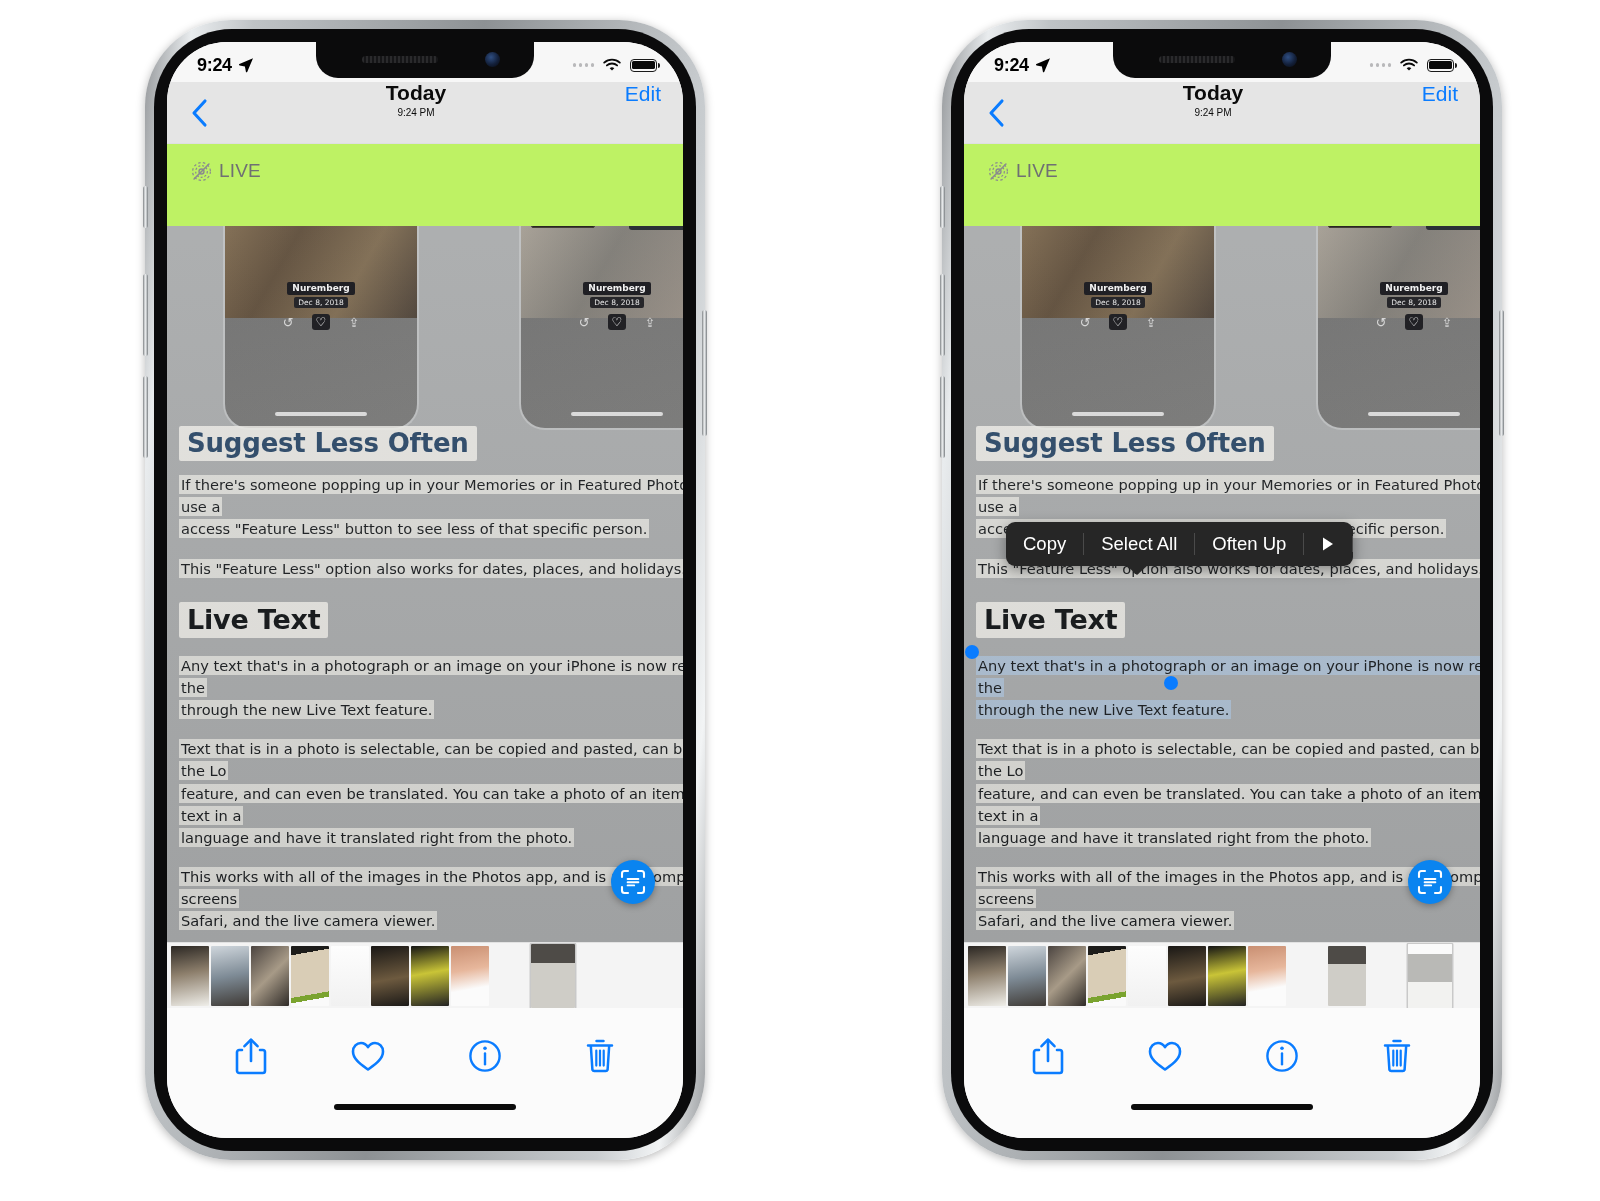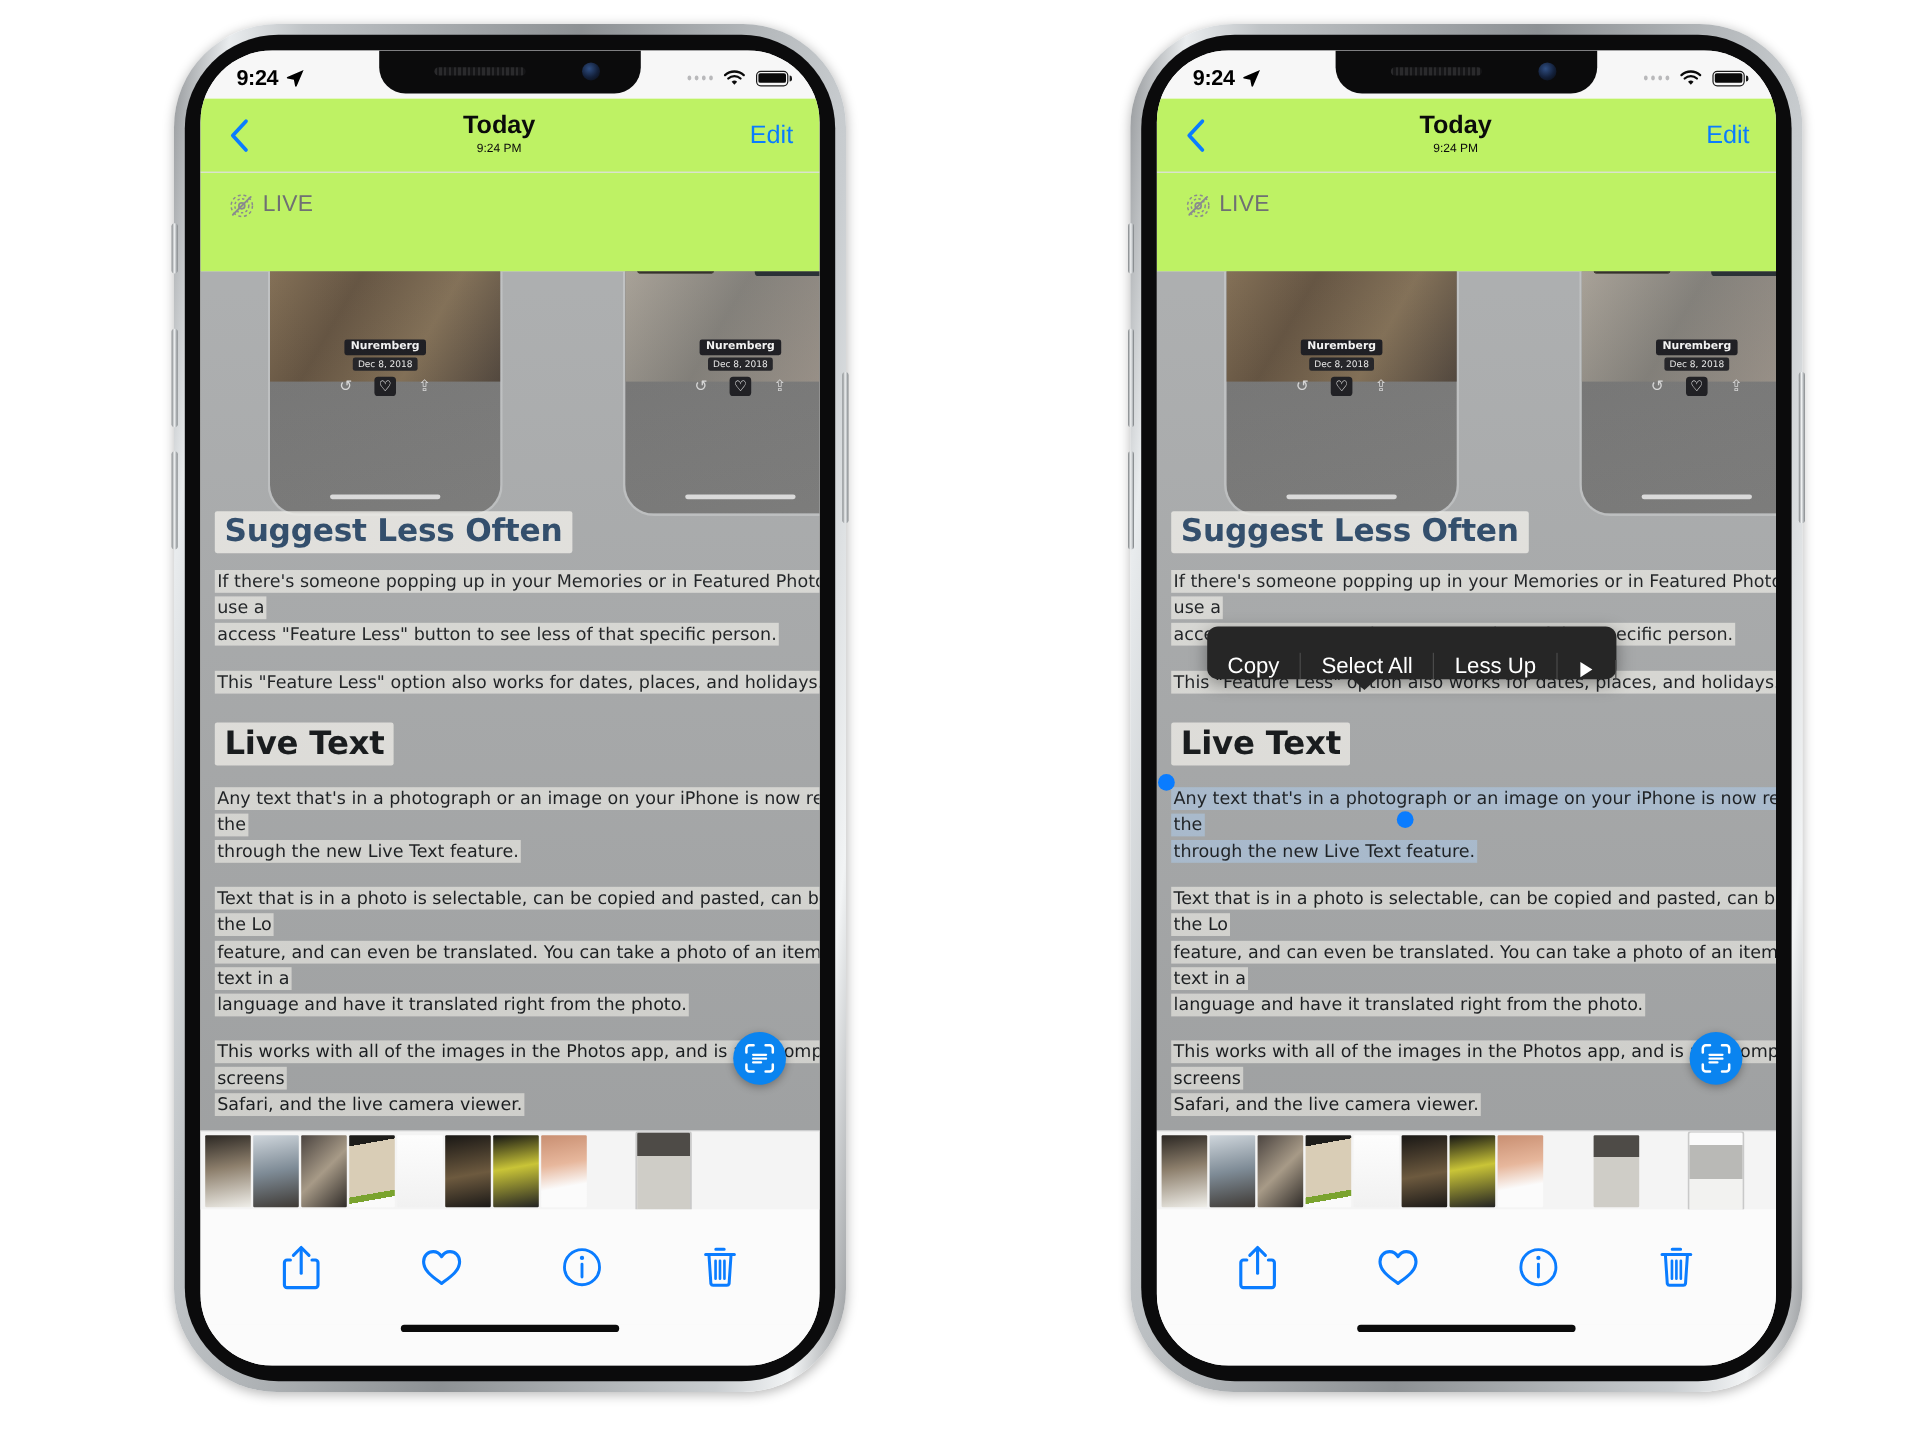--- a/index.html
+++ b/index.html
@@ -74,23 +74,23 @@
     position: relative; padding: 1.3px;
   }
   .batt::after {
     content:""; position:absolute; right:-3.6px; top:3.6px; width:2px; height:5px;
     background:#1a1a1a; border-radius:0 2px 2px 0;
   }
   .batt b { display:block; height:100%; width:100%; background:#0a0a0a; border-radius:1.6px; }
 
   
   .navbar {
-    position: relative; height: 62px; background: #bef264;
+    position: relative; height: 62px; background: #e5e5e5;
     border-bottom: 1px solid #dfdfe1;
-    display: flex; align-items: center; padding: 0 22px; z-index: 20;
+    display: flex; padding: 0 22px; z-index: 20;
   }
   .nav-back { width: 54px; display:flex; align-items:center; }
   .nav-center { flex: 1; text-align: center; line-height: 1.08; }
   .nav-title { font-size: 21px; font-weight: 600; color: #0b0b0b; }
   .nav-sub { font-size: 10px; color: #0b0b0b; margin-top: 3px; }
   .nav-edit { width: 72px; text-align: right; font-size: 21px; color: #0a7cff; }
 
   
   .liveband {
     position: relative; height: 82px; background: #bef264;
@@ -177,21 +177,21 @@
   .handle .ball {
     width: 14px; height: 14px; border-radius: 50%; background: #0a7cff;
     position: absolute; left: -5.7px;
   }
   .handle.start .ball { top: -12px; }
   .handle.end   .ball { bottom: -12px; }
 
   
   .ctxmenu {
     position: absolute; z-index: 16; left: 42px; top: 296px;
-    display: flex; align-items: flex-end; height: 44px;
+    display: flex; align-items: center; height: 44px;
     background: #262626; border-radius: 9px;
     box-shadow: 0 4px 14px rgba(0,0,0,.38);
     font-family: "Liberation Sans", sans-serif;
   }
   .ctxmenu .mi {
     display: flex; align-items: center; padding: 0 17px;
     color: #fff; font-size: 18.5px; white-space: nowrap;
     border-right: 1px solid #4a4a4a;
   }
   .ctxmenu .mi:last-child { border-right: none; padding: 0 13px; }
@@ -577,21 +577,21 @@
             
 
             
 
             
           </div>
 
           <div class="ctxmenu">
             <div class="mi">Copy</div>
             <div class="mi">Select All</div>
-            <div class="mi">Less Up</div>
+            <div class="mi">Often Up</div>
             <div class="mi">
               <svg width="14" height="16" viewBox="0 0 14 16">
                 <path d="M2 1.6 12 8 2 14.4z" fill="#fff"></path>
               </svg>
             </div>
             <div class="ctx-arrow"></div>
           </div>
 
           <div class="fab">
             <svg width="26" height="26" viewBox="0 0 26 26">

